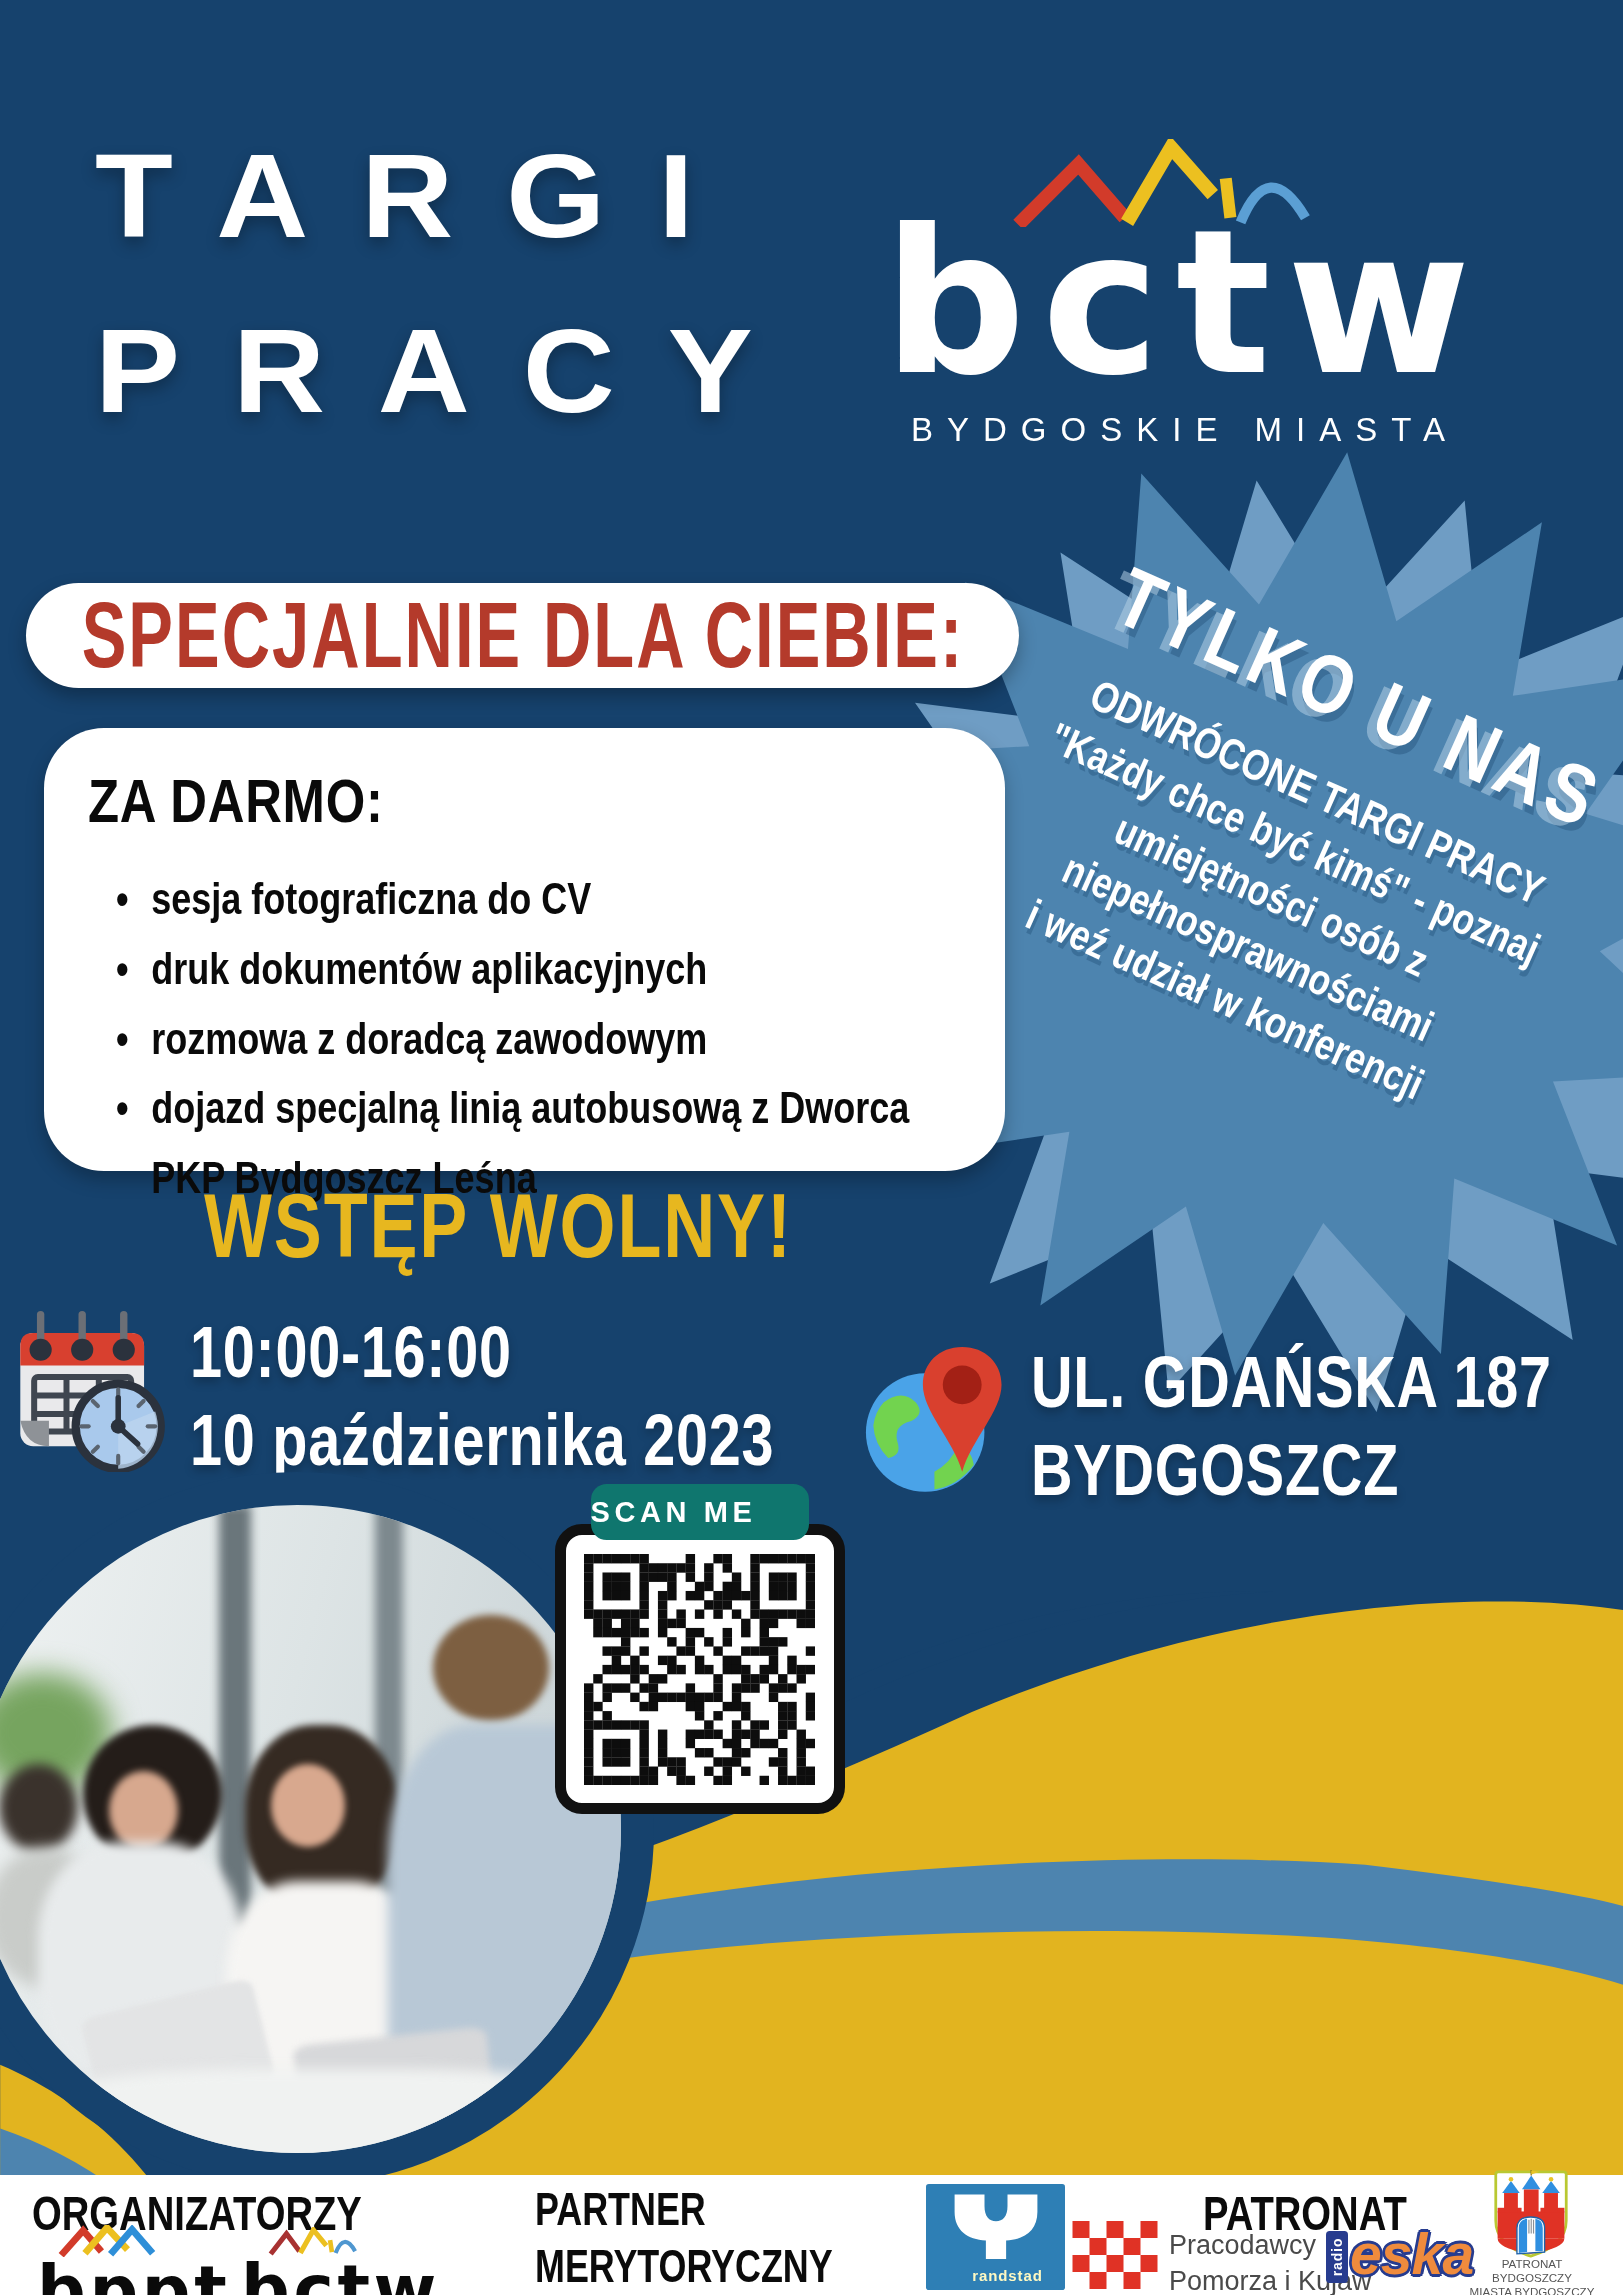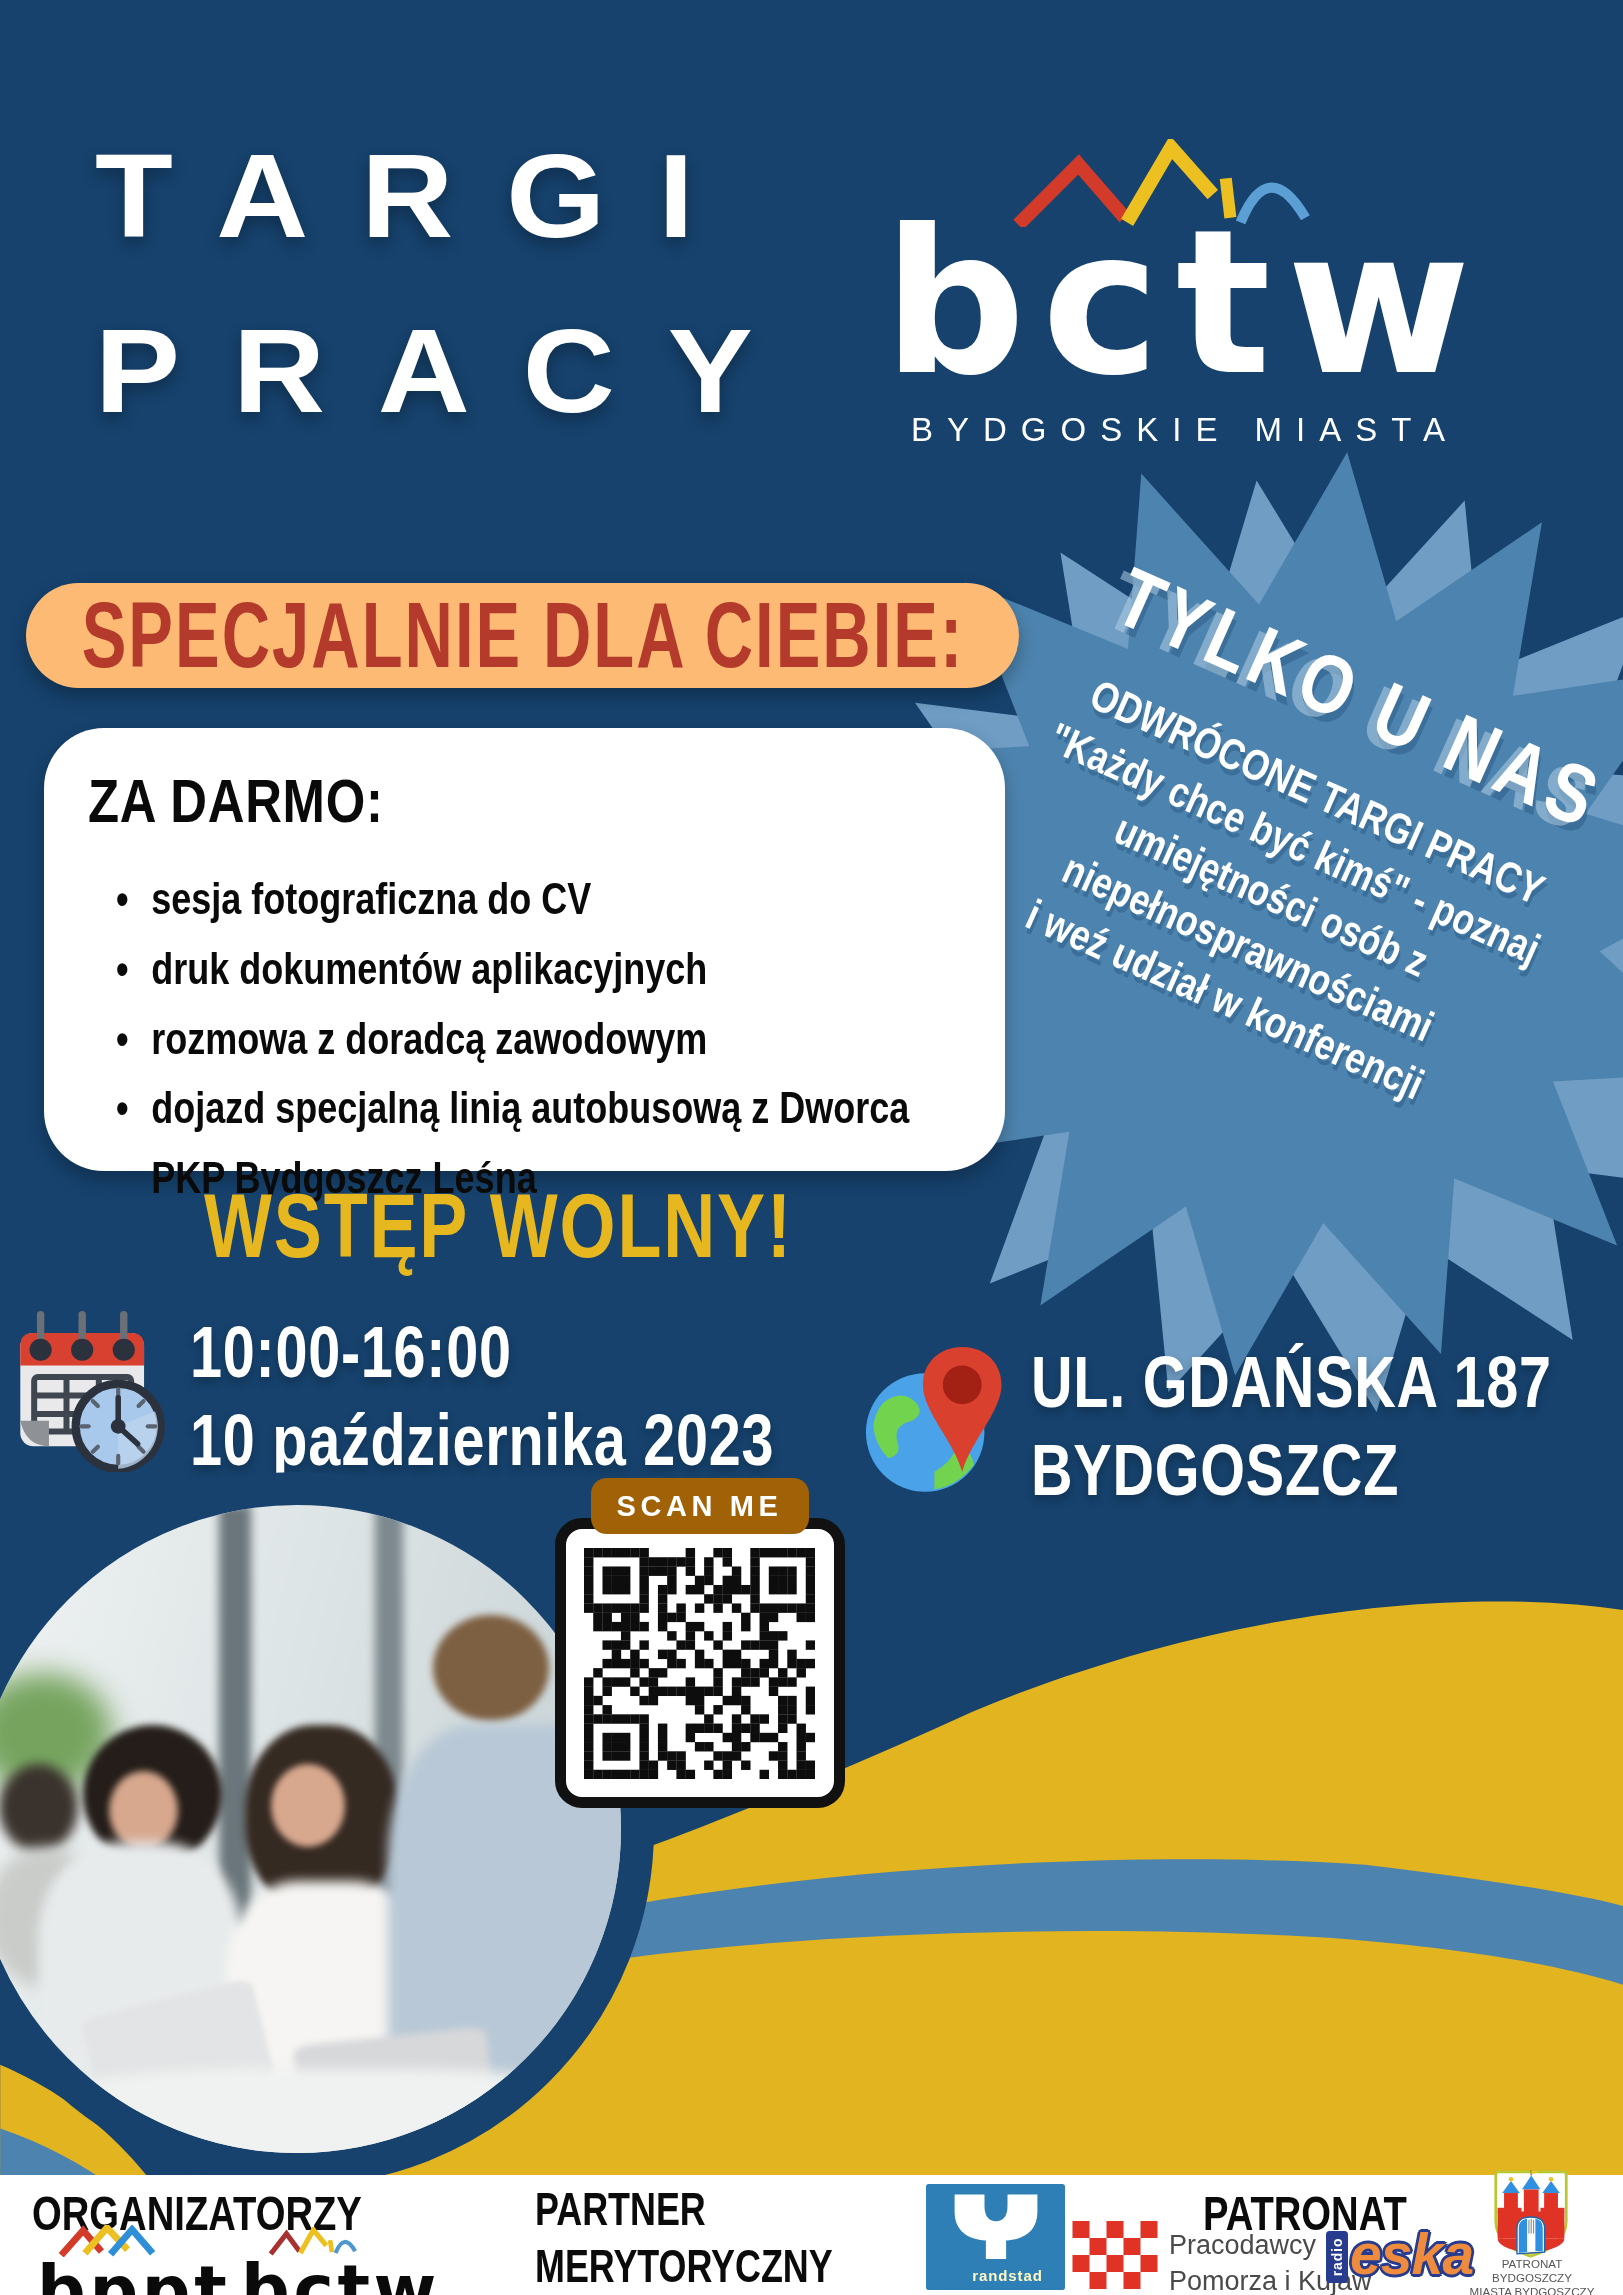--- a/index.html
+++ b/index.html
@@ -13,21 +13,21 @@
          font-size:118px;line-height:1.48;letter-spacing:49px;
          transform:scaleX(1.08);transform-origin:left top;
          text-shadow:0 7.4px 15.7px rgba(0,0,0,.30);}
   .logo-block{left:875px;top:139px;width:620px;z-index:3;text-align:center;color:#fff;}
   .logo-word{font-size:199px;font-weight:800;letter-spacing:16px;line-height:.95;
              font-family:"DejaVu Sans",sans-serif;margin-top:-18.5px;}
   .logo-sub1{font-size:33px;letter-spacing:14px;margin-top:13px;font-weight:400;}
   .logo-sub2{font-size:26px;letter-spacing:12px;margin-top:9.3px;font-weight:400;}
 
   
-  .banner{left:26px;top:583px;width:993px;height:105px;background:#fdba74;border-radius:56px;
+  .banner{left:26px;top:583px;width:993px;height:105px;background:#ffffff;border-radius:56px;
           z-index:3;display:flex;align-items:center;justify-content:center;
           box-shadow:0 8.3px 18.5px rgba(0,0,0,.28);}
   .banner span{color:#b43a2b;font-size:93px;font-weight:800;letter-spacing:2.8px;
                transform:scaleX(.72);white-space:nowrap;}
 
   
   .freebox{left:44px;top:728px;width:929px;height:411px;background:#fff;border-radius:60px;
            z-index:3;padding:16px;box-shadow:0 8.3px 18.5px rgba(0,0,0,.25);}
   .freebox-inner{position:absolute;left:44px;top:37px;color:#0a0a0a;}
   .freebox h2{margin:0;font-size:62px;font-weight:800;letter-spacing:0.9px;
@@ -52,22 +52,22 @@
   .sched1{left:190px;top:1311px;}
   .sched2{left:190px;top:1399px;}
   .addr1{left:1031px;top:1341px;}
   .addr2{left:1031px;top:1429px;}
   .bigwhite{z-index:3;color:#fff;font-size:72px;font-weight:800;letter-spacing:0.9px;
             transform:scaleX(.80);transform-origin:left top;white-space:nowrap;
             text-shadow:0 4.6px 10.2px rgba(0,0,0,.25);}
 
   
   .qr{left:554px;top:1468px;width:291px;z-index:4;}
-  .qr-tab{position:relative;margin:10px auto -15.7px auto;width:218px;height:56px;background:#a16207;
-          border-radius:15.7px;display:flex;align-items:center;justify-content:center;z-index:2;}
+  .qr-tab{position:relative;margin:16px auto -15.7px auto;width:218px;height:56px;background:#0f766e;
+          border-radius:15.7px;display:flex;align-items:center;justify-content:flex-start;z-index:2;}
   .qr-tab span{color:#fff;font-size:29px;font-weight:600;letter-spacing:4.6px;}
   .qr-body{position:relative;width:268px;height:268px;background:#fff;border:11px solid #111;
            border-radius:27px;margin:0 auto;display:flex;align-items:center;justify-content:center;}
 
   
   .crowd{left:0;top:1916px;width:1624px;height:259px;z-index:1;overflow:hidden;
          clip-path:path("M440,560 C520,380 650,240 900,170 C1400,40 2300,10 2900,50 C3200,75 3400,110 3509,150 L3509,560 Z");}
   .crowd-inner{position:absolute;left:-37px;top:-28px;width:1712px;height:324px;
     background:repeating-linear-gradient(92deg,#241f1b 0 32px,#cfc9c2 32px 69px,#8e7d6a 69px 97px,
       #e9e7e4 97px 139px,#3c3631 139px 167px,#b9a78f 167px 199px,#58504a 199px 222px,#ddd8d2 222px 259px,

